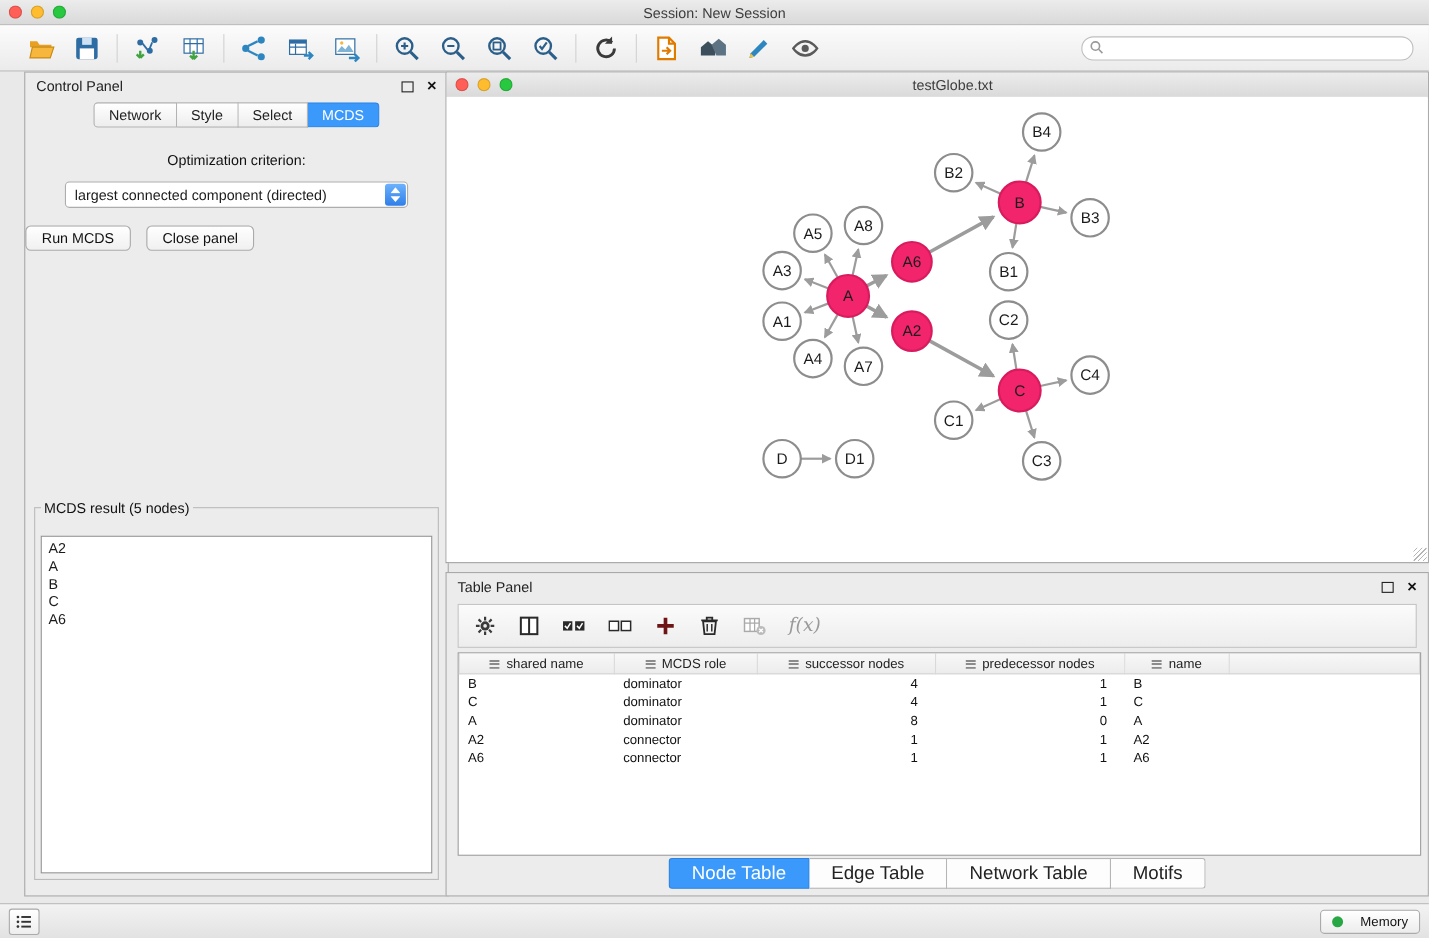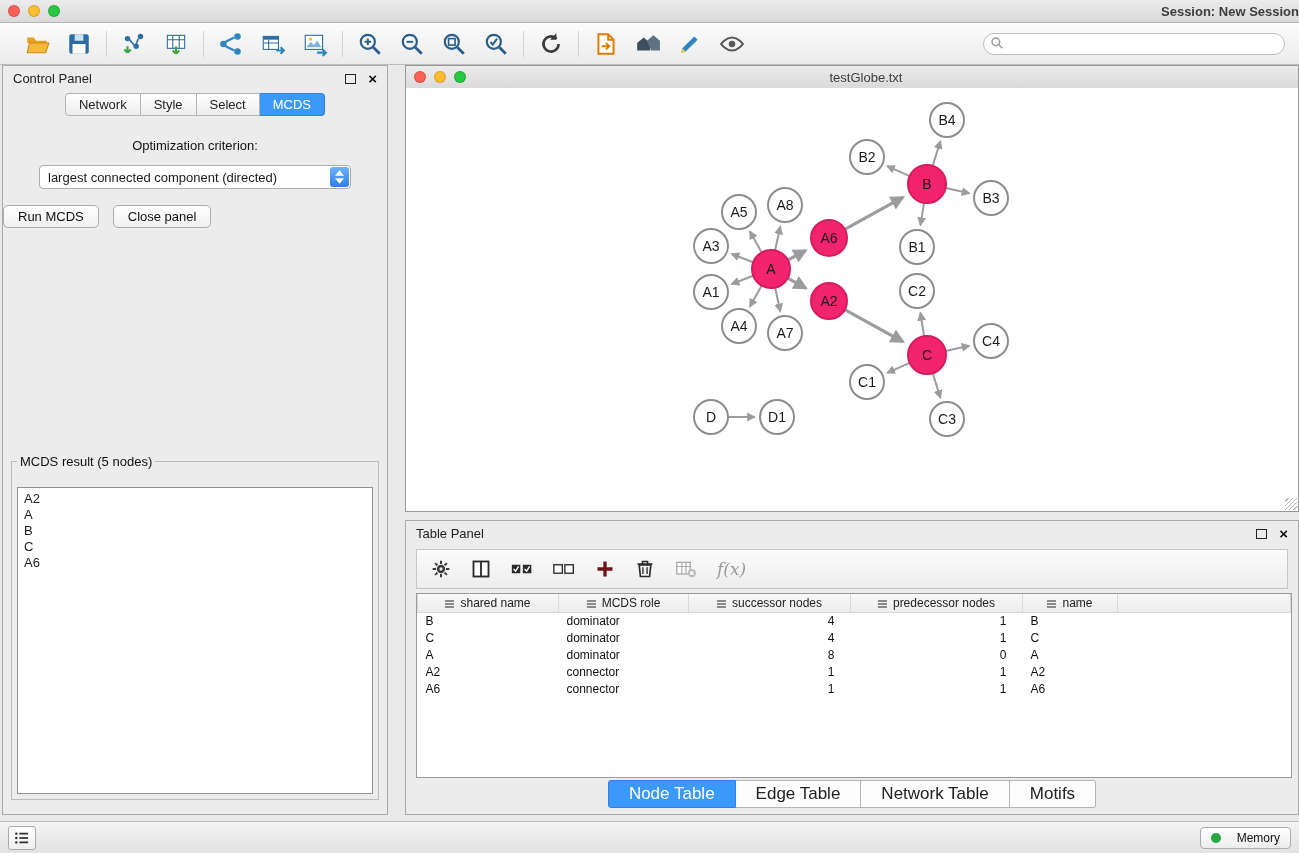--- a/index.html
+++ b/index.html
@@ -2,21 +2,21 @@
 <html><head>
 <meta charset="utf-8">
 <style>
   html,body{margin:0;padding:0;}
   body{width:1299px;height:853px;position:relative;overflow:hidden;
        font-family:"Liberation Sans",sans-serif;background:#e9e9e9;color:#1b1b1b;}
 
   
   .titlebar{position:absolute;left:0;top:0;width:100%;height:22px;
     background:linear-gradient(#ececec,#d9d9d9);border-bottom:1px solid #b6b6b6;
-    display:flex;align-items:center;justify-content:flex-end;font-weight:bold;}
+    display:flex;align-items:center;justify-content:center;}
   .traffic{position:absolute;left:8px;top:5px;display:flex;gap:8px;}
   .light{width:12px;height:12px;border-radius:50%;box-sizing:border-box;border:1px solid rgba(0,0,0,.15);}
   .light.red{background:#ff5f57}.light.yellow{background:#febc2e}.light.green{background:#28c840}
   .titlebar .title{font-size:13px;color:#3d3d3d;}
 
   
   .toolbar{position:absolute;left:0;top:23px;width:100%;height:42px;box-sizing:border-box;
     background:linear-gradient(#fcfcfc,#ebebeb);border-bottom:1px solid #bdbdbd;
     display:flex;align-items:center;padding:0 10px;}
   .tool-group{display:flex;align-items:center;gap:12px;padding:0 12px;}
@@ -29,21 +29,21 @@
   .search-wrap .mag{position:absolute;left:7px;top:3px;}
 
   
   .panel{position:absolute;background:#ececec;border:1px solid #a9a9a9;box-sizing:border-box;}
   .panel-header{height:25px;display:flex;align-items:center;padding:0 10px;font-size:13px;color:#222;}
   .panel-header .spacer{flex:1;}
   .win-float{width:9px;height:8px;border:1.5px solid #222;display:inline-block;margin-right:12px;}
   .win-close{font-size:15px;font-weight:bold;color:#111;line-height:1;}
 
   
-  #control-panel{left:2px;top:65px;width:386px;height:750px;}
+  #control-panel{left:22px;top:65px;width:386px;height:750px;}
   .ctrl-tabs{display:flex;justify-content:center;margin-top:2px;}
   .seg{border:1px solid #b3b3b3;border-left:none;background:linear-gradient(#ffffff,#ededed);
        padding:3px 13px;font-size:13px;color:#222;}
   .seg:first-child{border-left:1px solid #b3b3b3;border-radius:4px 0 0 4px;}
   .seg:last-child{border-radius:0 4px 4px 0;}
   .seg.active{background:#3b99fc;color:#fff;border-color:#2f82df;}
   .opt-label{text-align:center;font-size:13px;margin-top:22px;color:#111;}
   .dropdown{margin:12px auto 0;width:312px;height:24px;border:1px solid #adadad;background:#fff;
      border-radius:4px;display:flex;align-items:center;font-size:13px;padding-left:8px;
      position:relative;box-sizing:border-box;}

